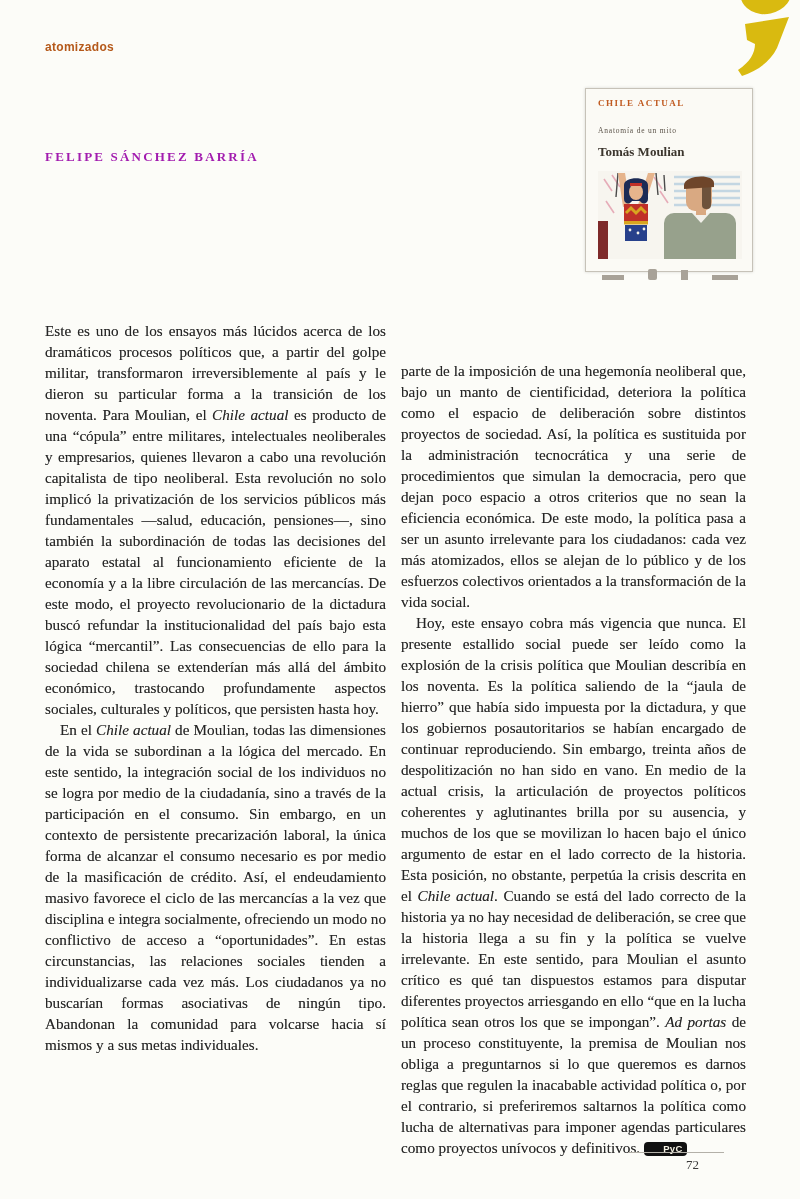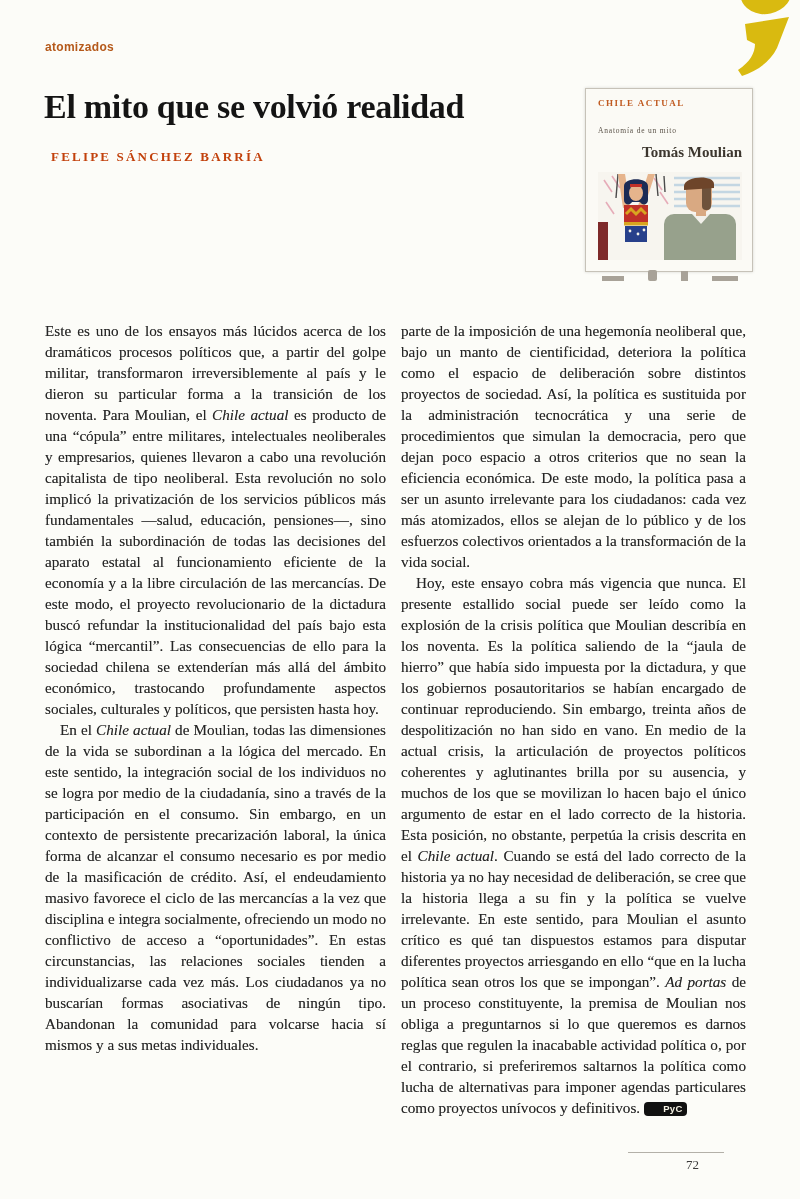--- a/index.html
+++ b/index.html
@@ -13,54 +13,54 @@
     font-family:"Liberation Sans",sans-serif;font-weight:bold;font-size:12px;
     letter-spacing:.3px;color:var(--accent_orange,#b5591a);
   }
   .logo{position:absolute;left:723px;top:0;width:77px;height:112px;overflow:hidden;}
   .article-title{
     position:absolute;left:44px;top:88px;margin:0;width:540px;
     font-size:34px;font-weight:bold;color:#141414;letter-spacing:-0.3px;
   }
   .article-author{
     position:absolute;left:45px;top:149px;
-    font-size:13px;font-weight:bold;letter-spacing:2.2px;color:#c2410c;margin-left:6px;
+    font-size:13px;font-weight:bold;letter-spacing:2.2px;color:#a21caf;
   }
   .review-ref{
     position:absolute;left:45px;top:175px;margin:0;width:480px;
     font-size:15px;line-height:23px;color:#4e4e4e;
   }
   .review-ref em{font-style:italic;}
   
   .book-cover{
     position:absolute;left:585px;top:88px;width:168px;height:184px;
     background:#fbfaf5;border:1px solid #c6c2b8;box-shadow:0 0 3px rgba(0,0,0,.15);
     box-sizing:border-box;padding:9px 10px 6px 12px;
   }
   .cover-title{
     font-family:"Liberation Serif",serif;font-size:9px;font-weight:bold;
     letter-spacing:1.5px;color:var(--cover_orange,#c05a20);
   }
   .cover-subtitle{font-size:7.5px;letter-spacing:.8px;color:#5a5248;margin-top:18px;}
-  .cover-author{font-size:15px;font-weight:bold;color:#3c362e;margin-top:9px;text-align:right;}
+  .cover-author{font-size:13px;font-weight:bold;color:#3c362e;margin-top:9px;}
   .cover-illustration{margin-top:11px;}
   .cover-logos{display:flex;justify-content:space-between;align-items:flex-end;margin-top:6px;padding:0 4px;}
   .cover-logos span{display:inline-block;background:#a8a298;}
   .lg1{width:22px;height:5px;}
   .lg2{width:9px;height:11px;border-radius:2px;}
   .lg3{width:7px;height:10px;}
   .lg4{width:26px;height:5px;}
   
   .col{
     position:absolute;top:320px;
     font-size:15.2px;line-height:21px;text-align:justify;
     color:var(--text,#262626);text-shadow:0 0 .4px rgba(40,40,40,.45);
   }
   .col-left{left:45px;width:341px;}
-  .col-right{left:401px;width:345px;}
+  .col-right{left:401px;width:345px;margin-top:40px;}
   .para{margin:0;}
   .para.indent{text-indent:15px;}
   .para em{font-style:italic;}
   .end-badge{
     display:inline-block;background:var(--badge_bg,#111);color:#f6f3e4;
     font-family:"Liberation Sans",sans-serif;font-weight:bold;font-size:9.5px;
     line-height:11px;padding:1px 4px 2px;border-radius:4px;margin-left:4px;
     text-shadow:none;vertical-align:1px;letter-spacing:.3px;
   }
   .footer-rule{position:absolute;left:628px;top:1152px;width:96px;height:1px;background:#b3b0a8;}
@@ -73,21 +73,20 @@
 
   <div class="masthead">atomizados</div>
 
   <div class="logo">
     <svg width="77" height="112" viewBox="0 0 77 112" xmlns="http://www.w3.org/2000/svg">
       <ellipse cx="43" cy="-8" rx="26" ry="22" fill="#d9ba10" transform="rotate(-12 43 -8)"></ellipse>
       <path d="M22,24 L66,17 L54,48 C47,62 34,71 19,76 L15,70 C27,62 32,53 32,44 L24,40 Z" fill="#d9ba10"></path>
     </svg>
   </div>
 
-  <h1 class="article-title">El mito que se volvió realidad</h1>
 
   <div class="article-author">FELIPE SÁNCHEZ BARRÍA</div>
 
 
   <div class="book-cover">
     <div class="cover-title">CHILE ACTUAL</div>
     <div class="cover-subtitle">Anatomía de un mito</div>
     <div class="cover-author">Tomás Moulian</div>
     <div class="cover-illustration">
       <svg width="144" height="88" viewBox="0 0 144 88" xmlns="http://www.w3.org/2000/svg">

